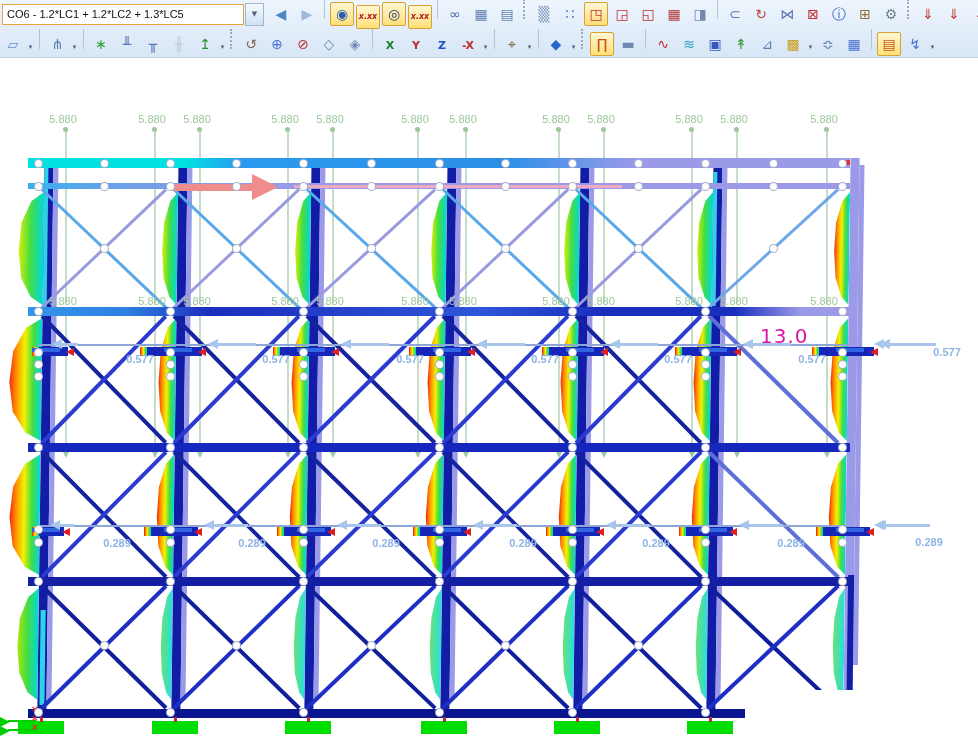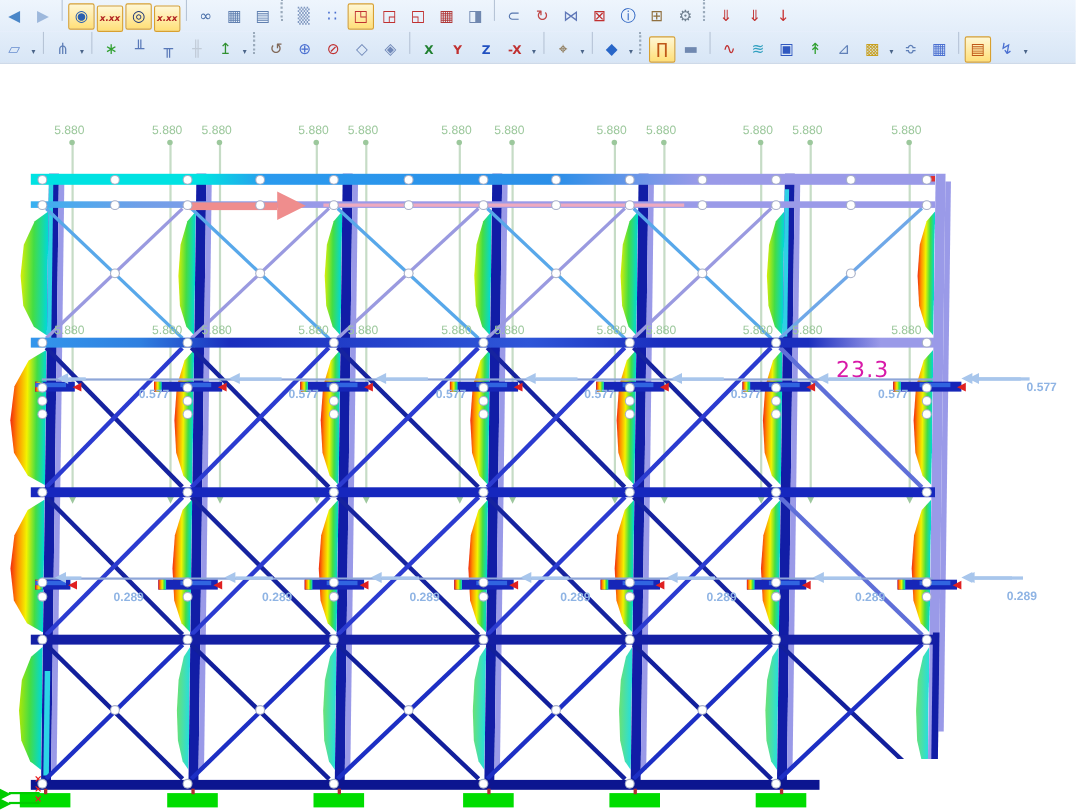--- a/index.html
+++ b/index.html
@@ -345,21 +345,21 @@
       <div class="lblue" style="left: 659px; top: 353px; z-index: 8;">0.577</div>
       <div class="lblue" style="left: 793px; top: 353px; z-index: 8;">0.577</div>
       <div class="lblue" style="left: 928px; top: 346px; z-index: 8;">0.577</div>
       <div class="lblue" style="left: 98px; top: 537px; z-index: 8;">0.289</div>
       <div class="lblue" style="left: 233px; top: 537px; z-index: 8;">0.289</div>
       <div class="lblue" style="left: 367px; top: 537px; z-index: 8;">0.289</div>
       <div class="lblue" style="left: 504px; top: 537px; z-index: 8;">0.289</div>
       <div class="lblue" style="left: 637px; top: 537px; z-index: 8;">0.289</div>
       <div class="lblue" style="left: 772px; top: 537px; z-index: 8;">0.289</div>
       <div class="lblue" style="left: 910px; top: 536px; z-index: 8;">0.289</div>
-      <div class="lmag" style="left: 760px; top: 324px; z-index: 8;">23.3</div>
+      <div class="lmag" style="left: 760px; top: 324px; z-index: 8;">13.0</div>
       <div class="nd" style="left: 34.5px; top: 159.5px;"></div>
       <div class="nd" style="left: 34.5px; top: 182.5px;"></div>
       <div class="nd" style="left: 34.5px; top: 307.5px;"></div>
       <div class="nd" style="left: 34.5px; top: 443.5px;"></div>
       <div class="nd" style="left: 34.5px; top: 577.5px;"></div>
       <div class="nd" style="left: 34.5px; top: 708.5px;"></div>
       <div class="nd" style="left: 34.5px; top: 348.5px;"></div>
       <div class="nd" style="left: 34.5px; top: 360.5px;"></div>
       <div class="nd" style="left: 34.5px; top: 372.5px;"></div>
       <div class="nd" style="left: 34.5px; top: 525.5px;"></div>
@@ -450,20 +450,28 @@
       <div class="nd" style="left: 635px; top: 244.5px;"></div>
       <div class="nd" style="left: 635px; top: 641.5px;"></div>
       <div class="nd" style="left: 770px; top: 159.5px;"></div>
       <div class="nd" style="left: 770px; top: 182.5px;"></div>
       <div class="nd" style="left: 770px; top: 244.5px;"></div>
       <div style="left: 746px; top: 690px; width: 232px; height: 47px; background: rgb(255, 255, 255); z-index: 10;"></div>
     </div>
 
   <div id="toolbar">
     <div class="trow" id="trow1">
+      <span class="combo">
+        <span class="combo-field">
+          <span>CO6 - 1.2*LC1 + 1.2*LC2 + 1.3*LC5</span>
+        </span>
+        <span class="combo-dd">
+          <span class="dd-arrow">▼</span>
+        </span>
+      </span>
       <span id="r1icons"><span class="tbtn">
             <span class="" style="color: rgb(74, 134, 200);">◀</span>
           </span><span class="tbtn">
             <span class="" style="color: rgb(157, 184, 220);">▶</span>
           </span><span class="sep"></span><span class="tbtn hl">
             <span class="" style="color: rgb(42, 95, 176);">◉</span>
           </span><span class="tbtn hl">
             <span class="xx" style="color: rgb(176, 32, 32);">x.xx</span>
           </span><span class="tbtn hl">
             <span class="" style="color: rgb(32, 56, 120);">◎</span>

